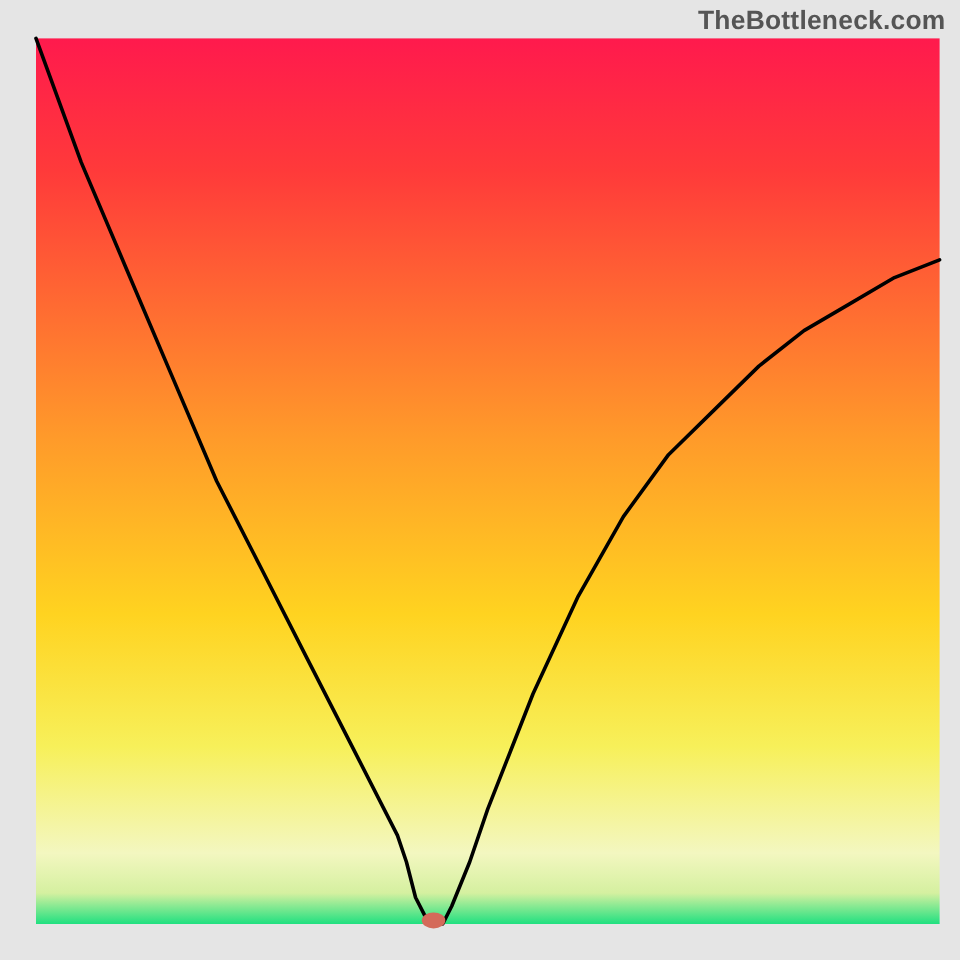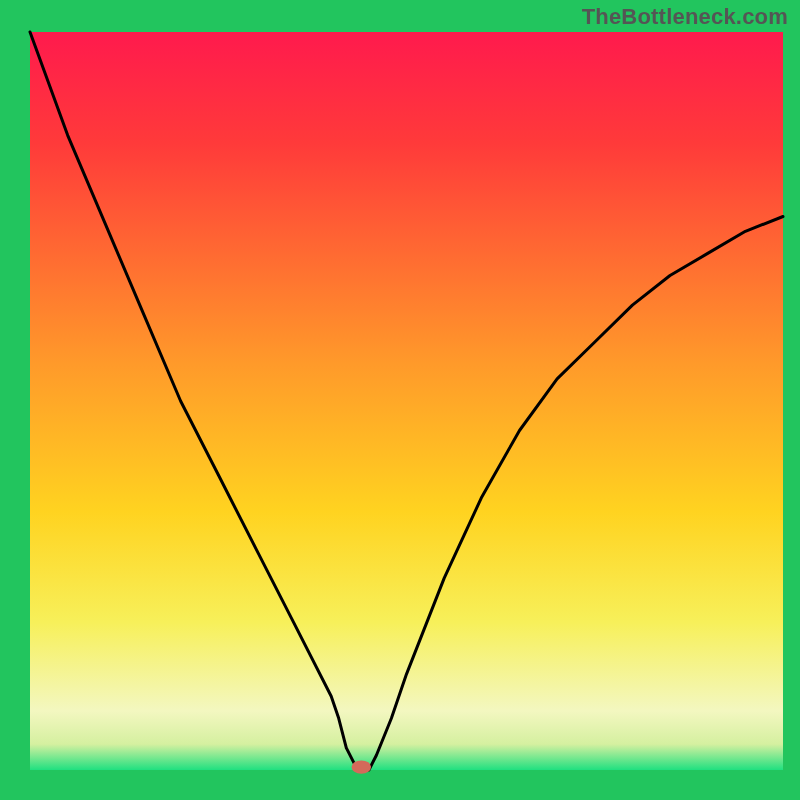--- a/index.html
+++ b/index.html
@@ -8,21 +8,21 @@
     width: 800px;
     height: 800px;
     background: #000;
     overflow: hidden;
     font-family: Arial, Helvetica, sans-serif;
   }
   .stage {
     position: relative;
     width: 800px;
     height: 800px;
-    background: #22c55e;
+    background: #e5e5e5;
   }
   .watermark {
     position: absolute;
     top: 4px;
     right: 12px;
     color: #555;
     font-size: 22px;
     font-weight: 600;
     letter-spacing: 0.2px;
     z-index: 30;

